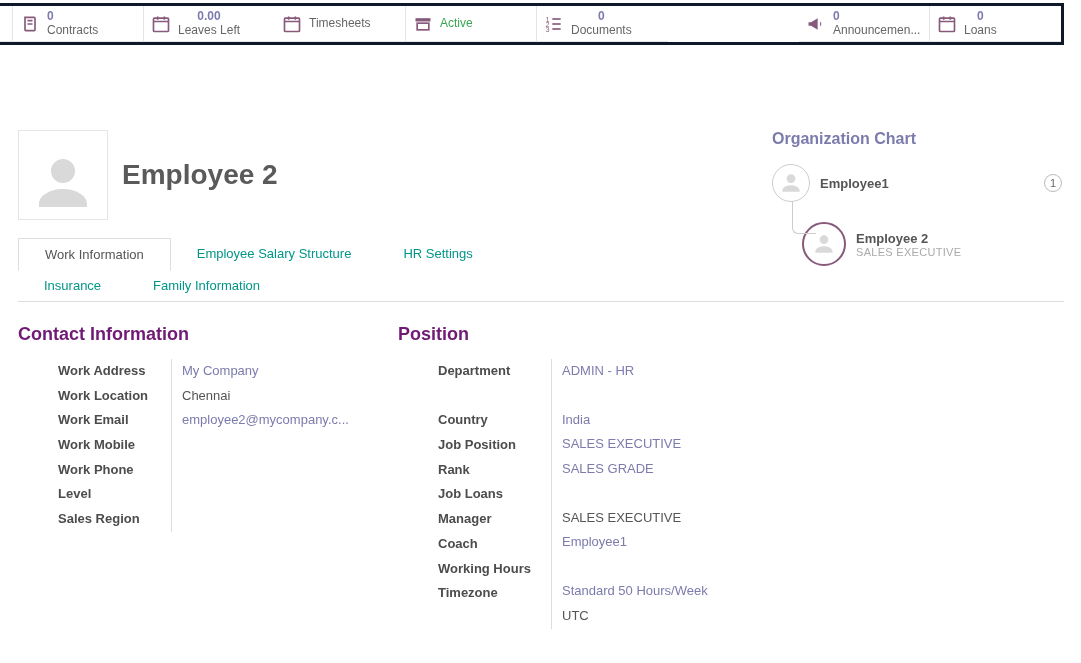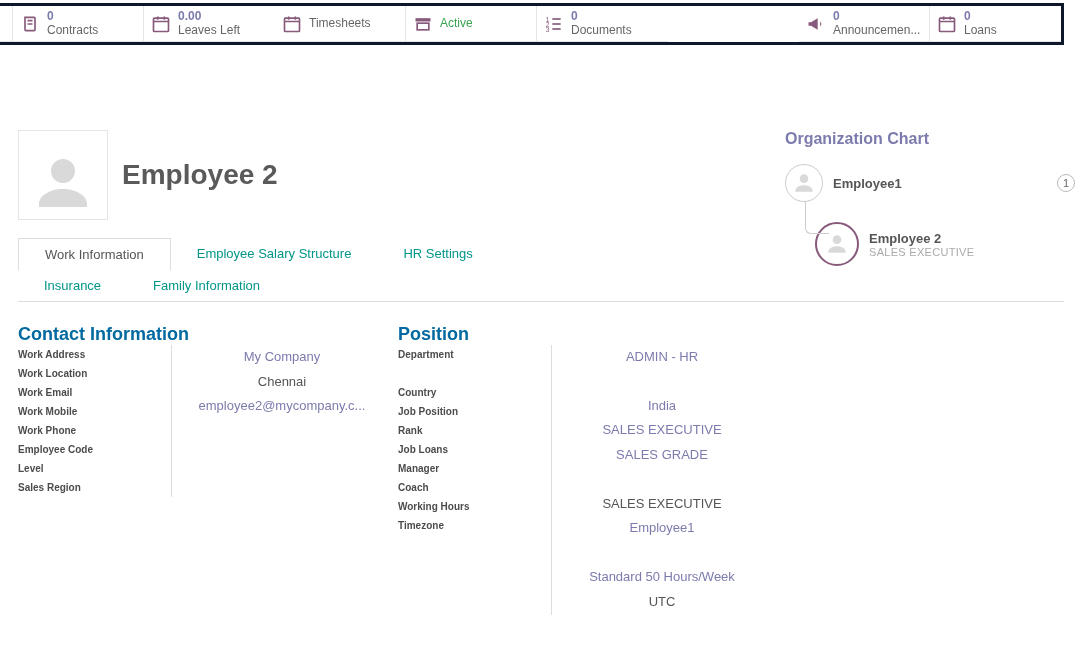--- a/index.html
+++ b/index.html
@@ -23,21 +23,21 @@
     width: 131px;
     height: 36px;
     border-right: 1px solid #e5e5e5;
     border-bottom: 1px solid #e5e5e5;
     display: flex;
     align-items: center;
     padding: 0 6px;
     cursor: pointer;
     background: #fff;
   }
-  .stat-row .stat-btn:last-child { border-right: none; }
+  .stat-row .stat-btn:last-child { border-right: none; text-align: center; }
   .stat-btn.hidden { visibility: hidden; border: none; background: transparent; }
   .stat-icon {
     width: 22px;
     height: 22px;
     display: flex;
     align-items: center;
     justify-content: center;
     margin-right: 6px;
     color: #875a7b;
     flex-shrink: 0;
@@ -72,33 +72,33 @@
     border:1px solid #ddd;
     border-bottom:1px solid #fff;
     margin-bottom:-1px;
     background:#fff;
   }
   .tab-second-row { width:100%; display:flex;text-align:right; }
 
   .content-cols { display:flex; margin-top:22px; }
   .col-left { width:380px; }
   .col-mid { width:380px; }
-  .section-title { color:#0369a1; font-size:18px; font-weight:bold; }
+  .section-title { color:#701a75; font-size:18px; font-weight:bold; margin-bottom:14px; }
   .field-table { display:flex; }
   .field-labels { width:154px; border-right:1px solid #ddd; padding-right:10px;}
-  .field-values { padding-left:10px; flex:1;text-align:center; }
-  .fl { font-weight:bold; color:#4c4c4c; line-height:1.9; font-size:10px;}
+  .field-values { padding-left:10px; flex:1; }
+  .fl { font-weight:bold; color:#4c4c4c; line-height:1.9; font-size:13px;margin-left:40px;}
   .fv { color:#555; line-height:1.9; font-size:13px; white-space:nowrap; overflow:hidden; text-overflow:ellipsis; max-width:200px;}
   .fv.link { color:#7c7bad; }
   .fv.spacer { height:24px; }
 
   .org-panel {
     position:absolute;
     top:130px;
-    right:6px;
+    right:19px;
     width:290px;
   }
   .org-title { color:#7c7bad; font-size:16px; font-weight:bold; margin-bottom:12px; }
   .org-node { display:flex; align-items:center; gap:10px; padding:4px 0; cursor:pointer; }
   .org-node.child { margin-left:30px; margin-top:12px;}
   .org-avatar {
     width:38px; height:38px; border-radius:50%;
     border:1px solid #ccc; display:flex; align-items:center; justify-content:center;
     background:#fff; flex-shrink:0;
   }
@@ -243,21 +243,20 @@
   <div class="content-cols">
     <div class="col-left">
       <div class="section-title">Contact Information</div>
       <div class="field-table">
         <div class="field-labels">
           <div class="fl">Work Address</div>
           <div class="fl">Work Location</div>
           <div class="fl">Work Email</div>
           <div class="fl">Work Mobile</div>
           <div class="fl">Work Phone</div>
-          <div class="fl">Employee Code</div>
           <div class="fl">Level</div>
           <div class="fl">Sales Region</div>
         </div>
         <div class="field-values">
           <div class="fv link">My Company</div>
           <div class="fv">Chennai</div>
           <div class="fv link">employee2@mycompany.c...</div>
         </div>
       </div>
     </div>

